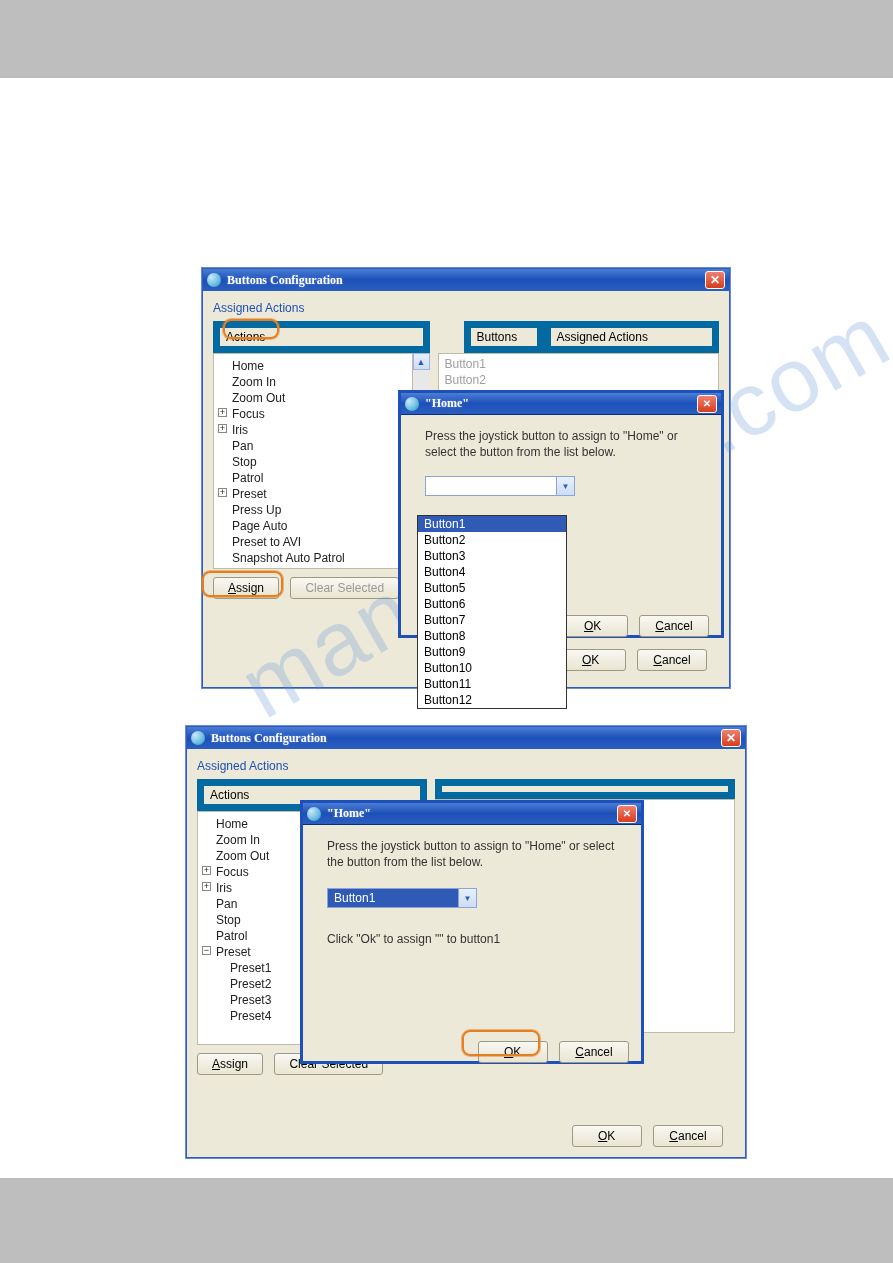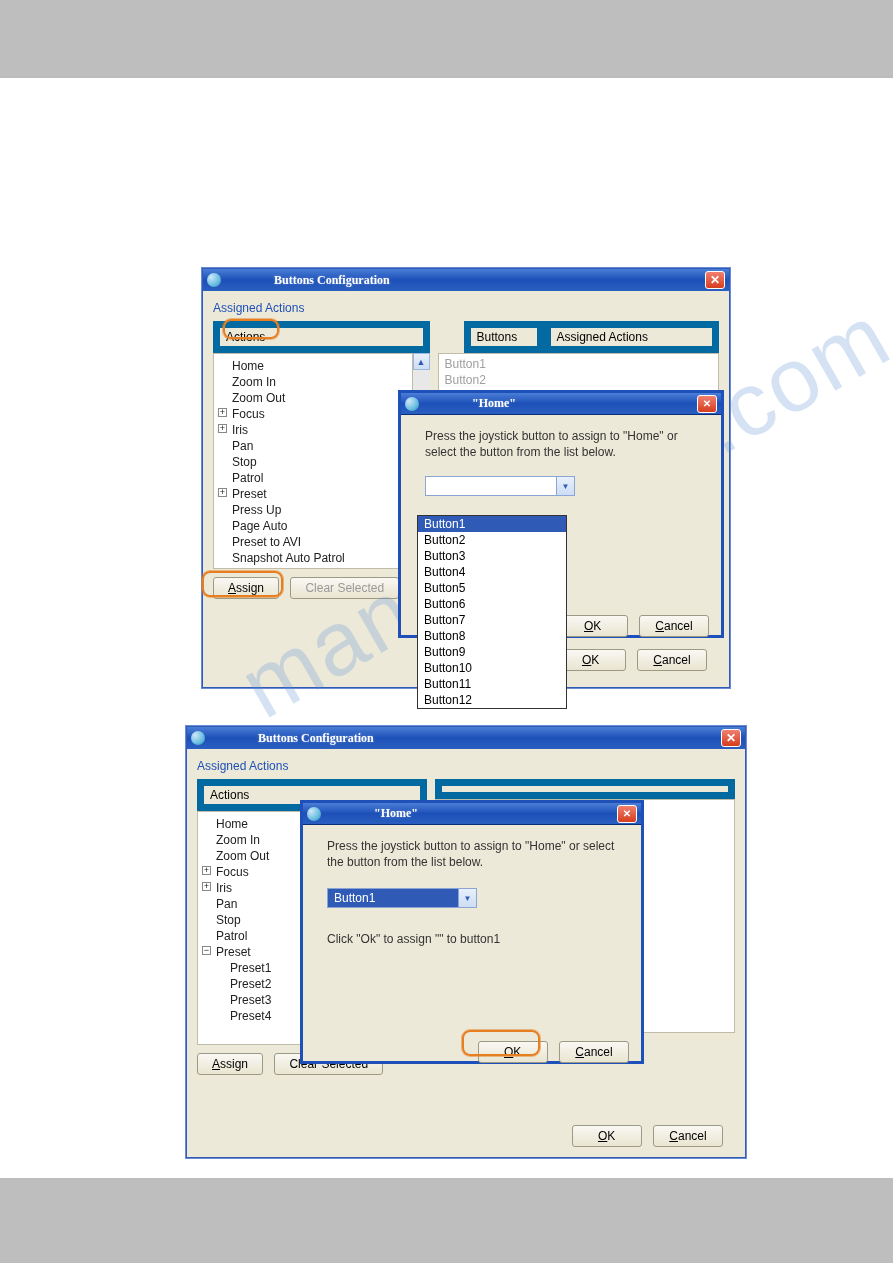--- a/index.html
+++ b/index.html
@@ -5,21 +5,21 @@
   * { box-sizing: border-box; margin: 0; padding: 0; }
   body { font-family: Tahoma, Arial, sans-serif; font-size: 12px; background: #fff; }
   .top-bar { height: 78px; background: #bebebe; border-bottom: 2px solid #bbb; }
   .bottom-bar { position: absolute; top: 1178px; left: 0; right: 0; height: 85px; background: #bebebe; }
   .page { width: 893px; height: 1263px; position: relative; }
   .watermark { position: absolute; top: 460px; left: 200px; font-size: 90px; color: #5a8fd6; opacity: 0.25; transform: rotate(-30deg); z-index: 2; pointer-events: none; font-weight: 400; letter-spacing: 2px;}
   
   .window { position: absolute; background: #ede9d9; border: 1px solid #2f5bb7; box-shadow: 0 0 0 1px #6a8cd6; }
   .titlebar { height: 22px; background: linear-gradient(#4a7ed6, #1d50b8 50%, #2a5fc0); display: flex; align-items: center; padding: 0 4px; color: #fff; font-weight: bold; font-size: 12px; }
   .titlebar .gem { width: 14px; height: 14px; border-radius: 50%; background: radial-gradient(circle at 30% 30%, #cfe7f7, #67bde0 60%, #2a8bb0); margin-right: 6px; flex-shrink:0;}
-  .titlebar .title { flex: 1; text-shadow: 0 0 3px rgba(255,255,255,0.3); font-family: Georgia, serif; font-style: normal; margin-left: 47px;}
+  .titlebar .title { flex: 1; text-shadow: 0 0 3px rgba(255,255,255,0.3); font-family: Georgia, serif; font-style: normal;}
   .titlebar .close { width: 20px; height: 18px; background: linear-gradient(#f08070,#d63d1e); border: 1px solid #fff; border-radius: 3px; display:flex;align-items:center;justify-content:center;color:#fff;font-weight:bold;font-size:12px;}
   .window-body { padding: 10px; position: relative; }
   
   .groupbox-label { color: #1d50b8; font-size: 12px; margin-bottom: 6px; }
   
   .col-header { background: #ede9d9; border: 7px solid #0369a1; padding: 2px 6px; font-size: 12px; }
   .listbox { background: #fff; border: 1px solid #c0bca8; overflow: hidden; }
   .tree-line { padding: 1px 0 1px 18px; font-size: 12px; color: #222; position: relative; }
   .tree-line.sub { padding-left: 32px; }
   .tree-line .plus { position:absolute; left: 4px; top: 2px; width:9px;height:9px;border:1px solid #888;background:#fff;font-size:9px;line-height:7px;text-align:center;}

